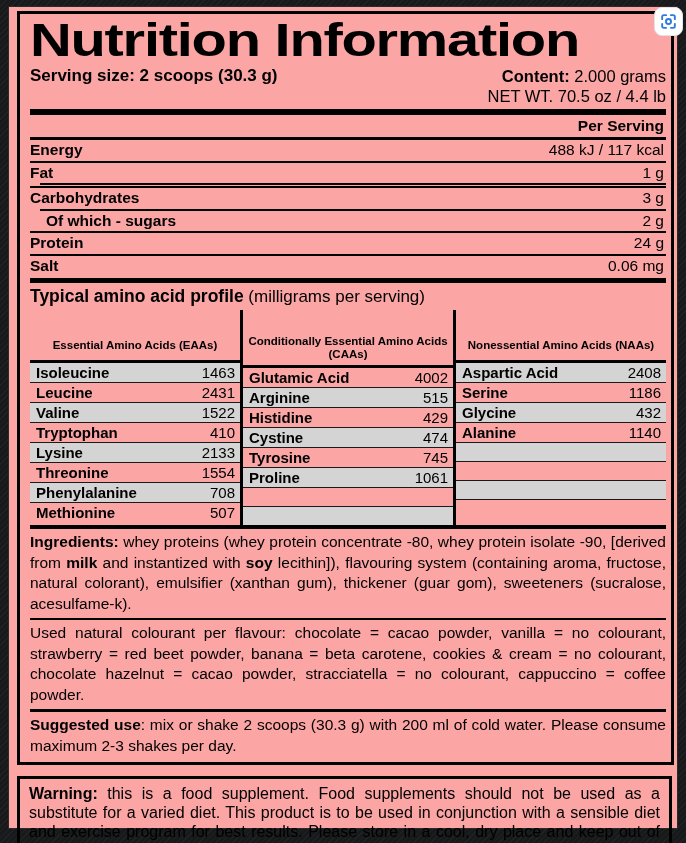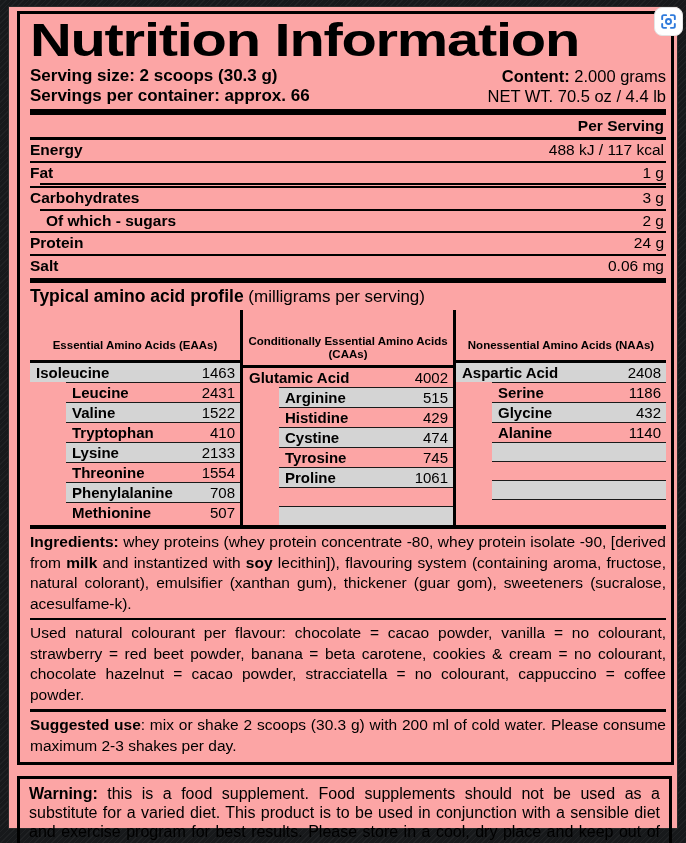--- a/index.html
+++ b/index.html
@@ -43,21 +43,21 @@
   .ps-sep { height: 2px; background: #000; margin-top: 1px; }
   .ps-sep.ind { margin-left: 10px; }
   .amino-title { font-size: 17px; line-height: 20px; padding: 3px 0 3px; }
   .amino-title b { font-size: 17.5px; }
   .amino-table { display: flex; border-bottom: 4px solid #000; }
   .acol { flex: 1 1 0; display: flex; flex-direction: column; }
   .vdiv { width: 3px; background: #000; flex: 0 0 3px; }
   .ahead { font-size: 11.5px; font-weight: bold; text-align: center; padding: 5px 1px 4px; line-height: 13px; min-height: 30px; display: flex; align-items: center; justify-content: center; margin-top: 20px; }
   .ahline { height: 3px; background: #000; }
   .arow { display: flex; justify-content: space-between; font-size: 15px; line-height: 19px; min-height: 19px; padding: 0 5px 0 6px; }
-  .arow + .arow { border-top: 1.5px solid #1a1a1a; margin-left: 36px; }
+  .arow + .arow { border-top: 1.5px solid #1a1a1a; }
   .arow.shaded { background: #d4d4d4; }
   .aname { font-weight: bold; }
   .para { font-size: 15.5px; line-height: 20.5px; text-align: justify; margin: 0; padding: 3px 0 4px; }
   .para b { font-weight: bold; }
   .thin-line { height: 2px; background: #000; }
   .thin-line.thicker { height: 3px; }
   .warning-box {
     margin-top: 11px; margin-right: 2px;
     border: 3.5px solid #000;
     padding: 4px 9px 6px;
@@ -76,21 +76,20 @@
 
 <div class="label">
 
   <div class="main-box">
 
     <div class="title">Nutrition Information</div>
 
     <div class="serving-row">
       <div class="serving-left">
         <div>Serving size: 2 scoops (30.3 g)</div>
-        <div>Servings per container: approx. 66</div>
       </div>
       <div class="serving-right">
         <div><b>Content:</b><span> 2.000 grams</span></div>
         <div>NET WT. 70.5 oz / 4.4 lb</div>
       </div>
     </div>
 
     <div class="bar"></div>
 
     <div class="ps-header">Per Serving</div>

